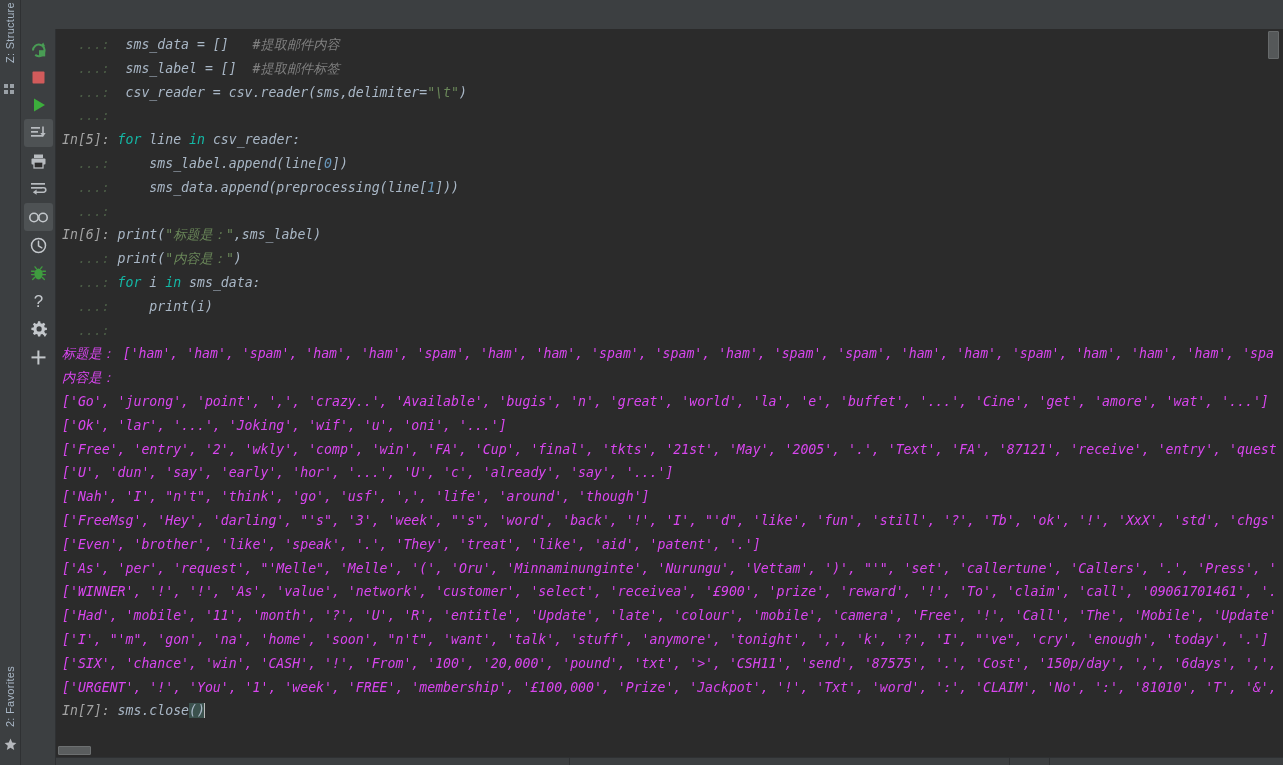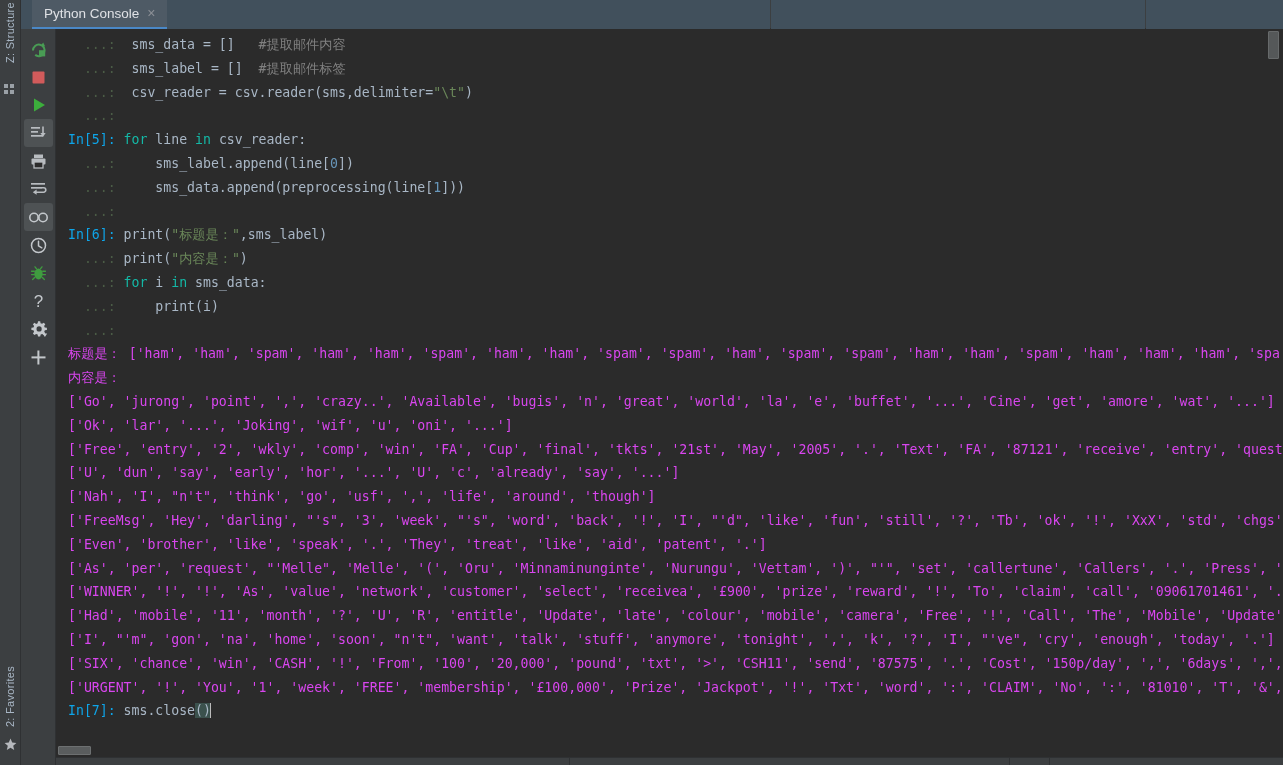--- a/index.html
+++ b/index.html
@@ -80,22 +80,22 @@
     background: #2b2b2b; overflow: hidden;
   }
   .lines {
     position: absolute; left: 0; top: 4px; right: 0;
     white-space: pre;
     font-family: "DejaVu Sans Mono", monospace;
     font-size: 13.2px;
     line-height: 23.8px;
     color: #a9b7c6;
   }
-  .line { height: 23.8px; padding-left: 12px; }
-  .pr-in   { color: #0ea5e9; }
+  .line { height: 23.8px; padding-left: 6px; font-style: italic; }
+  .pr-in   { color: #a3a3a3; }
   .pr-dots { color: #4b5c46; }
   .kw      { color: #14b8a6; }
   .str     { color: #6a8759; }
   .num     { color: #6897bb; }
   .cmt     { color: #808080; }
   .plain   { color: #a9b7c6; }
   .out     { color: #d946ef; }
   .hl      { background: #3b514d; color: #a9b7c6; }
   .caret {
     display: inline-block; width: 1px; height: 15px;
@@ -142,29 +142,20 @@
     <div class="vtab" style="bottom:38px;">
       <span class="vlabel">2: Favorites</span>
     </div>
     <div class="vtab-icon" style="bottom:14px;">
       <svg width="13" height="13" viewBox="0 0 13 13">
           <polygon points="6.5,0.6 8.2,4.5 12.4,4.9 9.2,7.7 10.2,11.9 6.5,9.7 2.8,11.9 3.8,7.7 0.6,4.9 4.8,4.5" fill="#b6b9bd"></polygon>
         </svg>
     </div>
   </div>
 
-  <div class="tabbar">
-    <div class="seg seg-a"></div>
-    <div class="seg seg-b"></div>
-    <div class="seg seg-c"></div>
-    <div class="tab">
-      <span>Python Console</span>
-      <span class="tab-close">×</span>
-    </div>
-  </div>
 
   <div class="toolbar">
 
     <div class="tbtn" style="margin-top:6px;">
       <svg width="17" height="17" viewBox="0 0 17 17">
         <path d="M3 9.5a5.8 5.8 0 1 1 2.2 4.4" fill="none" stroke="#499c54" stroke-width="2"></path>
         <polygon points="13.2,1.4 15.2,5.6 10.5,5.0" fill="#499c54"></polygon>
         <rect x="9" y="9.2" width="6.2" height="6.2" fill="#499c54"></rect>
       </svg>
     </div>

